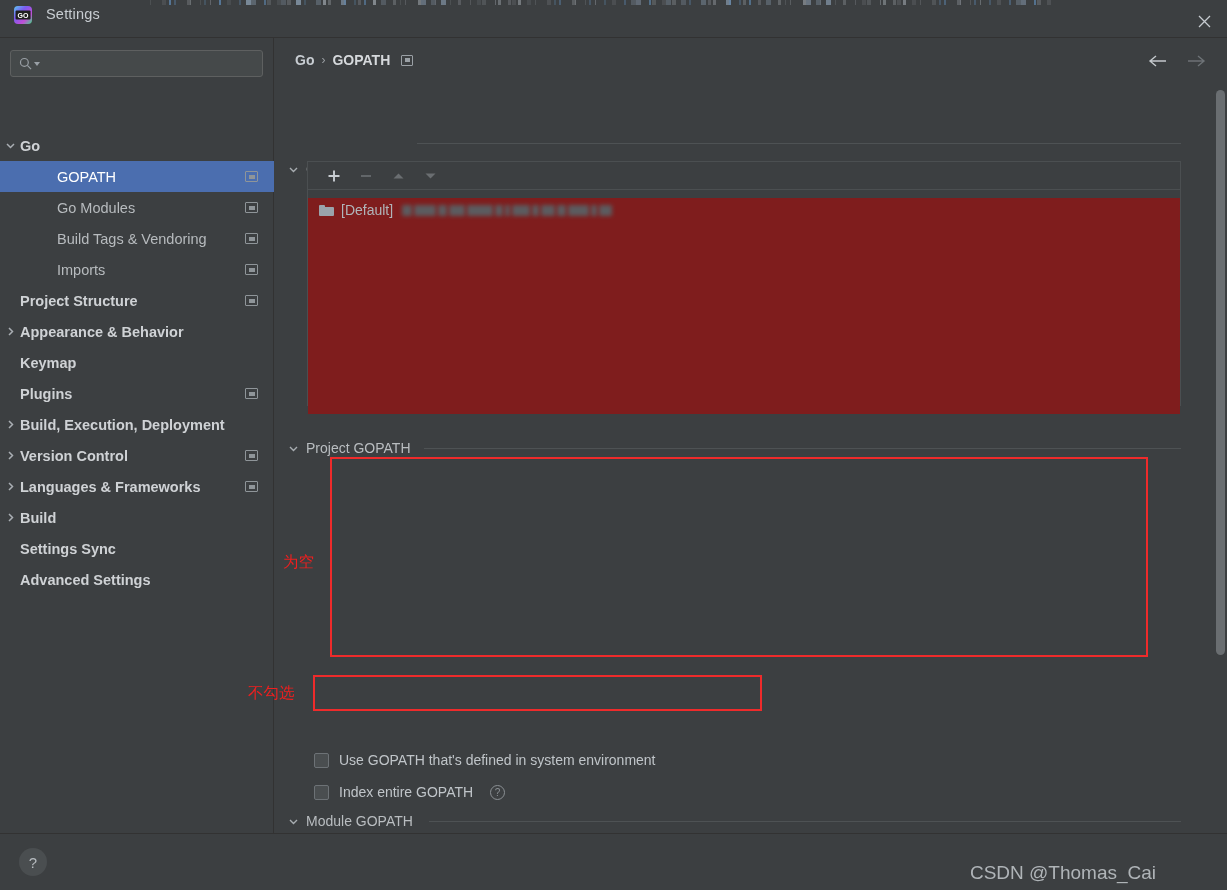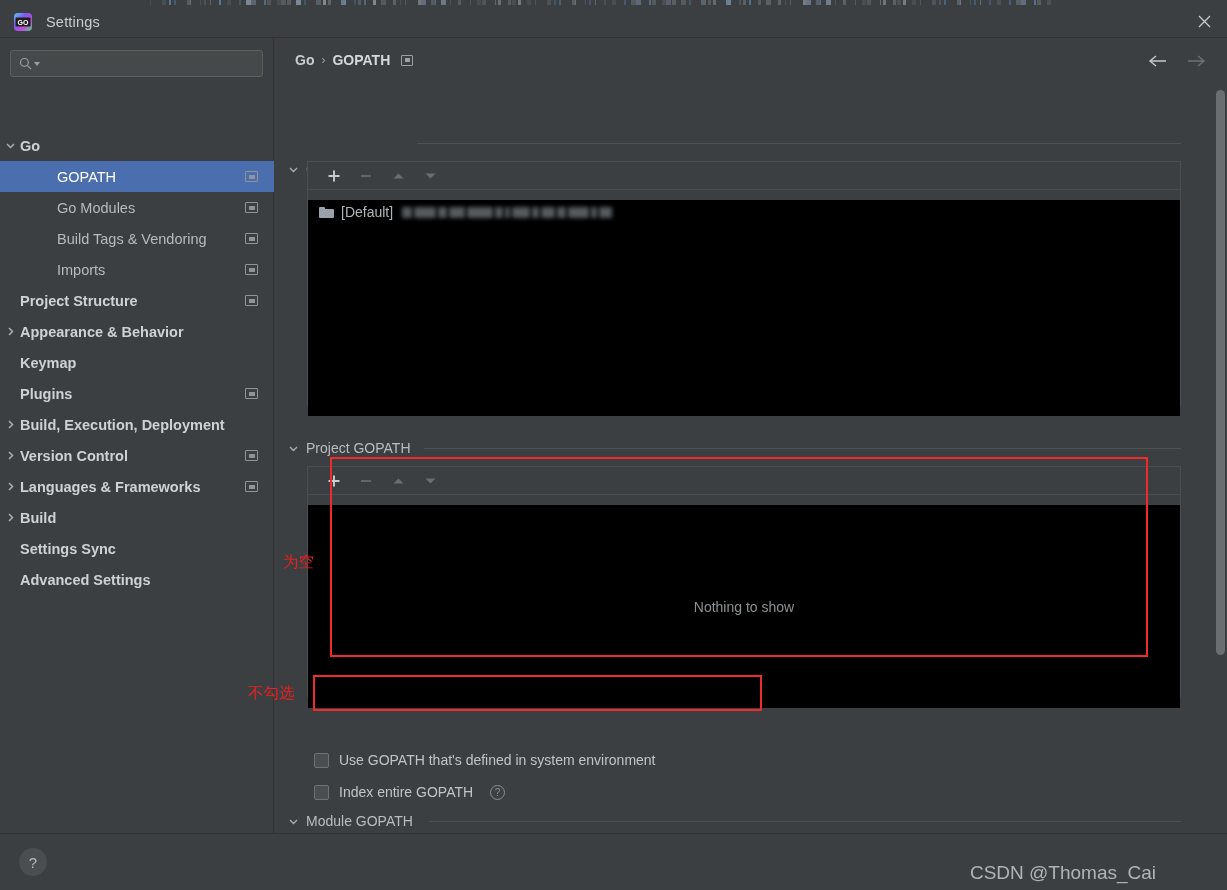--- a/index.html
+++ b/index.html
@@ -19,21 +19,21 @@
   }
   .bg-sliver .px {
     position: absolute; top: 0; height: 5px; width: 3px; background: #6e7174; opacity: .55;
   }
 
   
   .titlebar {
     position: absolute; left: 0; top: 6px; width: 1227px; height: 32px;
     background: #3c3f41;
     border-bottom: 1px solid #323232;
-    display: flex; align-items: center;
+    display: flex; align-items: flex-start;
   }
   .app-icon {
     width: 18px; height: 18px; margin-left: 14px; border-radius: 4px;
     background: linear-gradient(135deg,#5dc9f1 0%,#7a5cf0 35%,#c14ed6 70%,#3ddc84 100%);
     position: relative; flex: none;
   }
   .app-icon::after {
     content: "GO"; position: absolute; left: 50%; top: 50%;
     transform: translate(-50%,-50%);
     font-size: 7px; font-weight: bold; color: #fff;
@@ -143,21 +143,21 @@
   .panel-toolbar {
     height: 28px; display: flex; align-items: center; gap: 0px;
     border-bottom: 1px solid #4b4f51; background: #3c3f41; padding-left: 10px;
   }
   .tb-btn {
     width: 32px; height: 26px; display: flex; align-items: center; justify-content: center;
     cursor: default;
   }
   .tb-btn.enabled { color: #c8cdd2; }
   .tb-btn.disabled { color: #6a6e71; }
-  .panel-list { position: relative; background: #000000; margin-top: 10px; }
+  .panel-list { position: relative; background: #7f1d1d; }
   .empty-text {
     position: absolute; left: 0; right: 0; top: 50%; transform: translateY(-50%);
     text-align: center; color: #8d9296; font-size: 14px;
   }
   .list-row {
     display: flex; align-items: center; height: 24px; padding-left: 11px; gap: 7px;
   }
   .folder-ico { width: 15px; height: 12px; position: relative; flex:none; }
   .folder-ico::before {
     content: ""; position: absolute; left: 0; top: 1px; width: 6px; height: 3px;
@@ -545,47 +545,20 @@
       <div class="section-title" style="left:14px; top:402px;">
         <span class="chev">
           <svg width="11" height="11" viewBox="0 0 11 11">
               <path d="M2 4 L5.5 7.5 L9 4" stroke="currentColor" stroke-width="1.4" fill="none"></path>
             </svg>
         </span>
         <span>Project GOPATH</span>
       </div>
       <div class="section-rule" style="left:150px; top:410px; width:757px;"></div>
 
-      <div class="panel" style="left:33px; top:428px; width:874px; height:232px;">
-        <div class="panel-toolbar">
-          <div class="tb-btn enabled">
-            <svg width="14" height="14" viewBox="0 0 14 14">
-                <path d="M7 1.5 L7 12.5 M1.5 7 L12.5 7" stroke="currentColor" stroke-width="1.9"></path>
-              </svg>
-          </div>
-          <div class="tb-btn disabled">
-            <svg width="14" height="14" viewBox="0 0 14 14">
-                <path d="M2 7 L12 7" stroke="currentColor" stroke-width="1.7"></path>
-              </svg>
-          </div>
-          <div class="tb-btn disabled">
-            <svg width="13" height="10" viewBox="0 0 13 10">
-                <path d="M1.5 7.5 L6.5 2.5 L11.5 7.5 Z" fill="currentColor"></path>
-              </svg>
-          </div>
-          <div class="tb-btn disabled">
-            <svg width="13" height="10" viewBox="0 0 13 10">
-                <path d="M1.5 2.5 L6.5 7.5 L11.5 2.5 Z" fill="currentColor"></path>
-              </svg>
-          </div>
-        </div>
-        <div class="panel-list" style="height:203px;">
-          <div class="empty-text">Nothing to show</div>
-        </div>
-      </div>
 
       <div class="cbrow" style="left:40px; top:714px;">
         <span class="cbox"></span>
         <span class="cblabel">Use GOPATH that's defined in system environment</span>
       </div>
       <div class="cbrow" style="left:40px; top:746px;">
         <span class="cbox"></span>
         <span class="cblabel">Index entire GOPATH</span>
         <span class="help-ico">?</span>
       </div>

